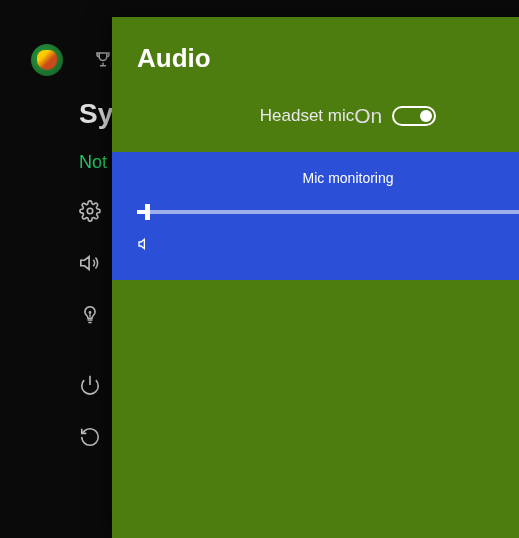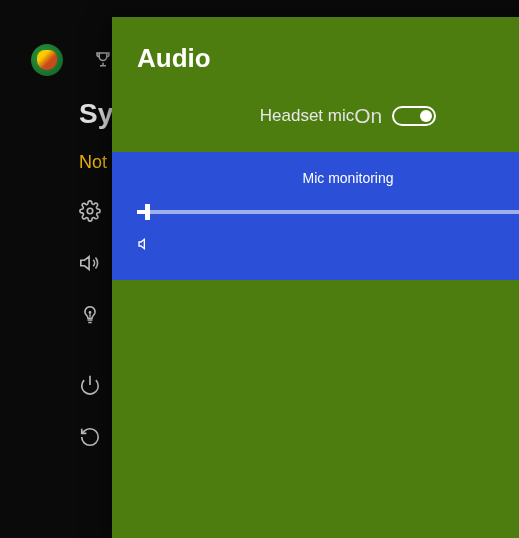--- a/index.html
+++ b/index.html
@@ -12,21 +12,21 @@
       overflow: hidden;
       position: relative;
     }
     .bg-text {
       position: absolute;
       left: 79px;
       top: 98px;
       color: #e0e0e0;
     }
     .bg-sys { font-size: 28px; font-weight: 600; }
-    .bg-not { font-size: 18px; color: #eab308; margin-top: 22px; }
+    .bg-not { font-size: 18px; color: #22c55e; margin-top: 22px; }
     .avatar {
       position: absolute;
       left: 31px;
       top: 44px;
       width: 32px;
       height: 32px;
       border-radius: 50%;
       background: radial-gradient(circle at 40% 40%, #2a9d3f 0%, #1a6b2a 70%);
       display: flex;
       align-items: center;

